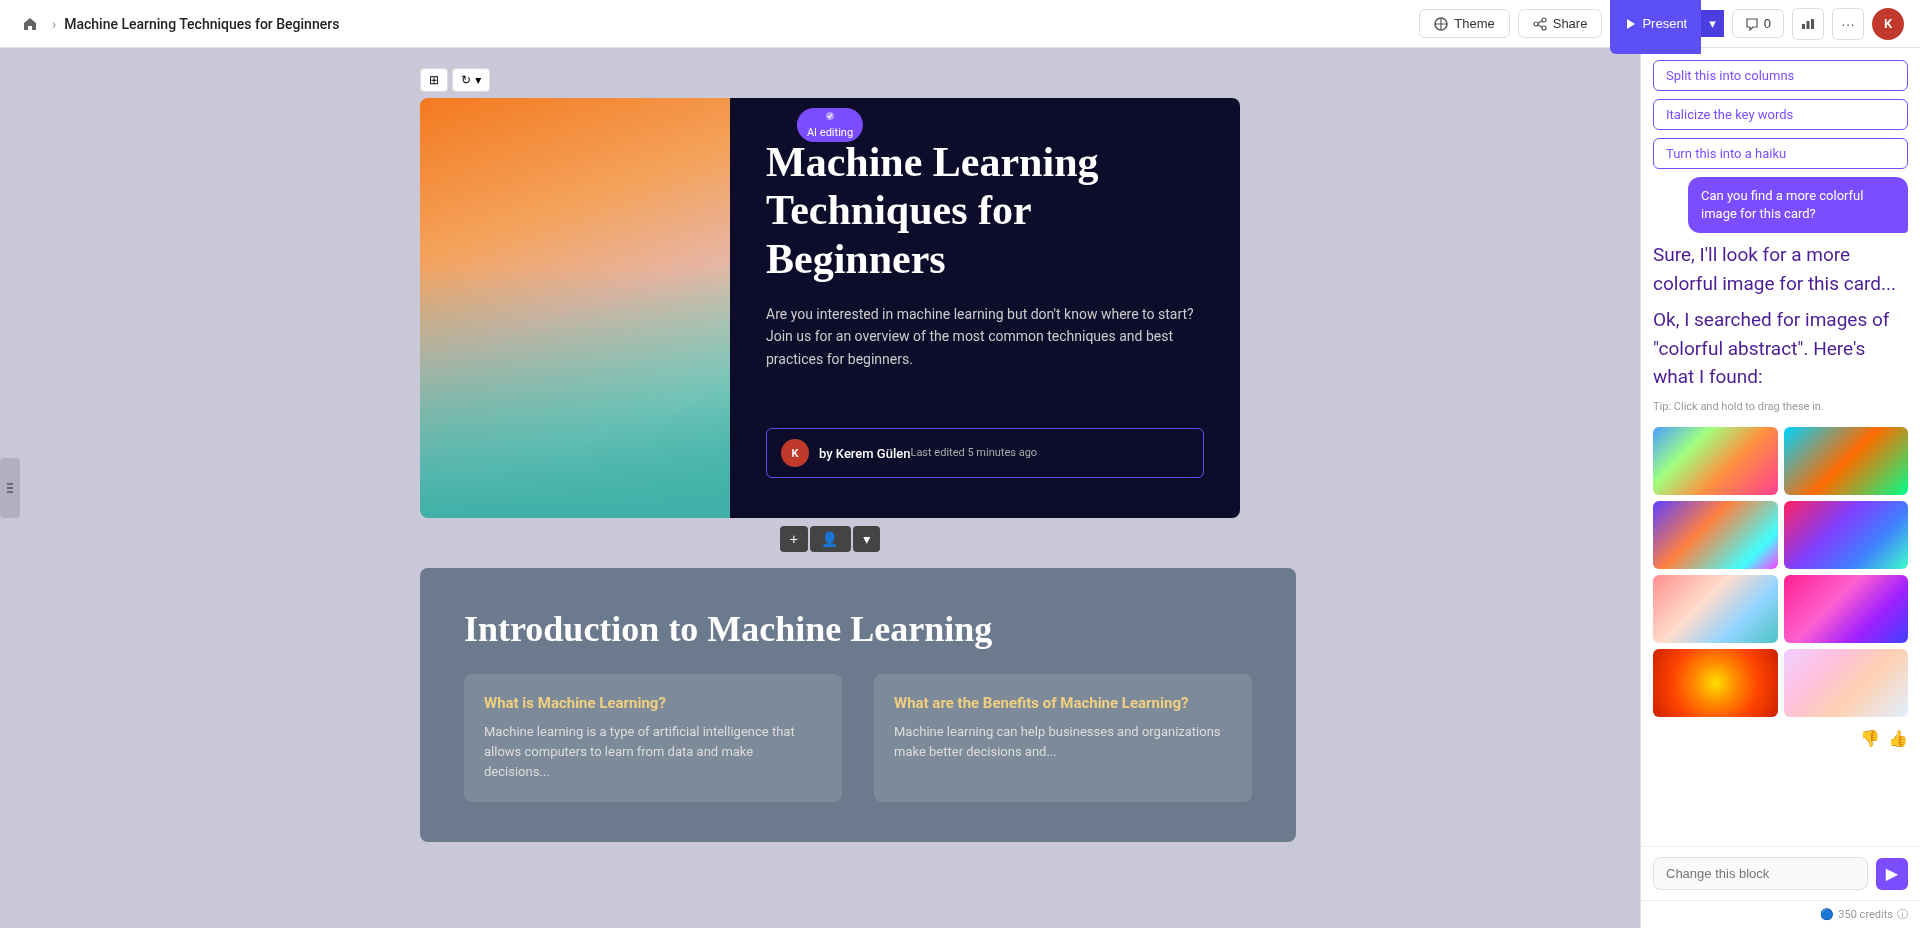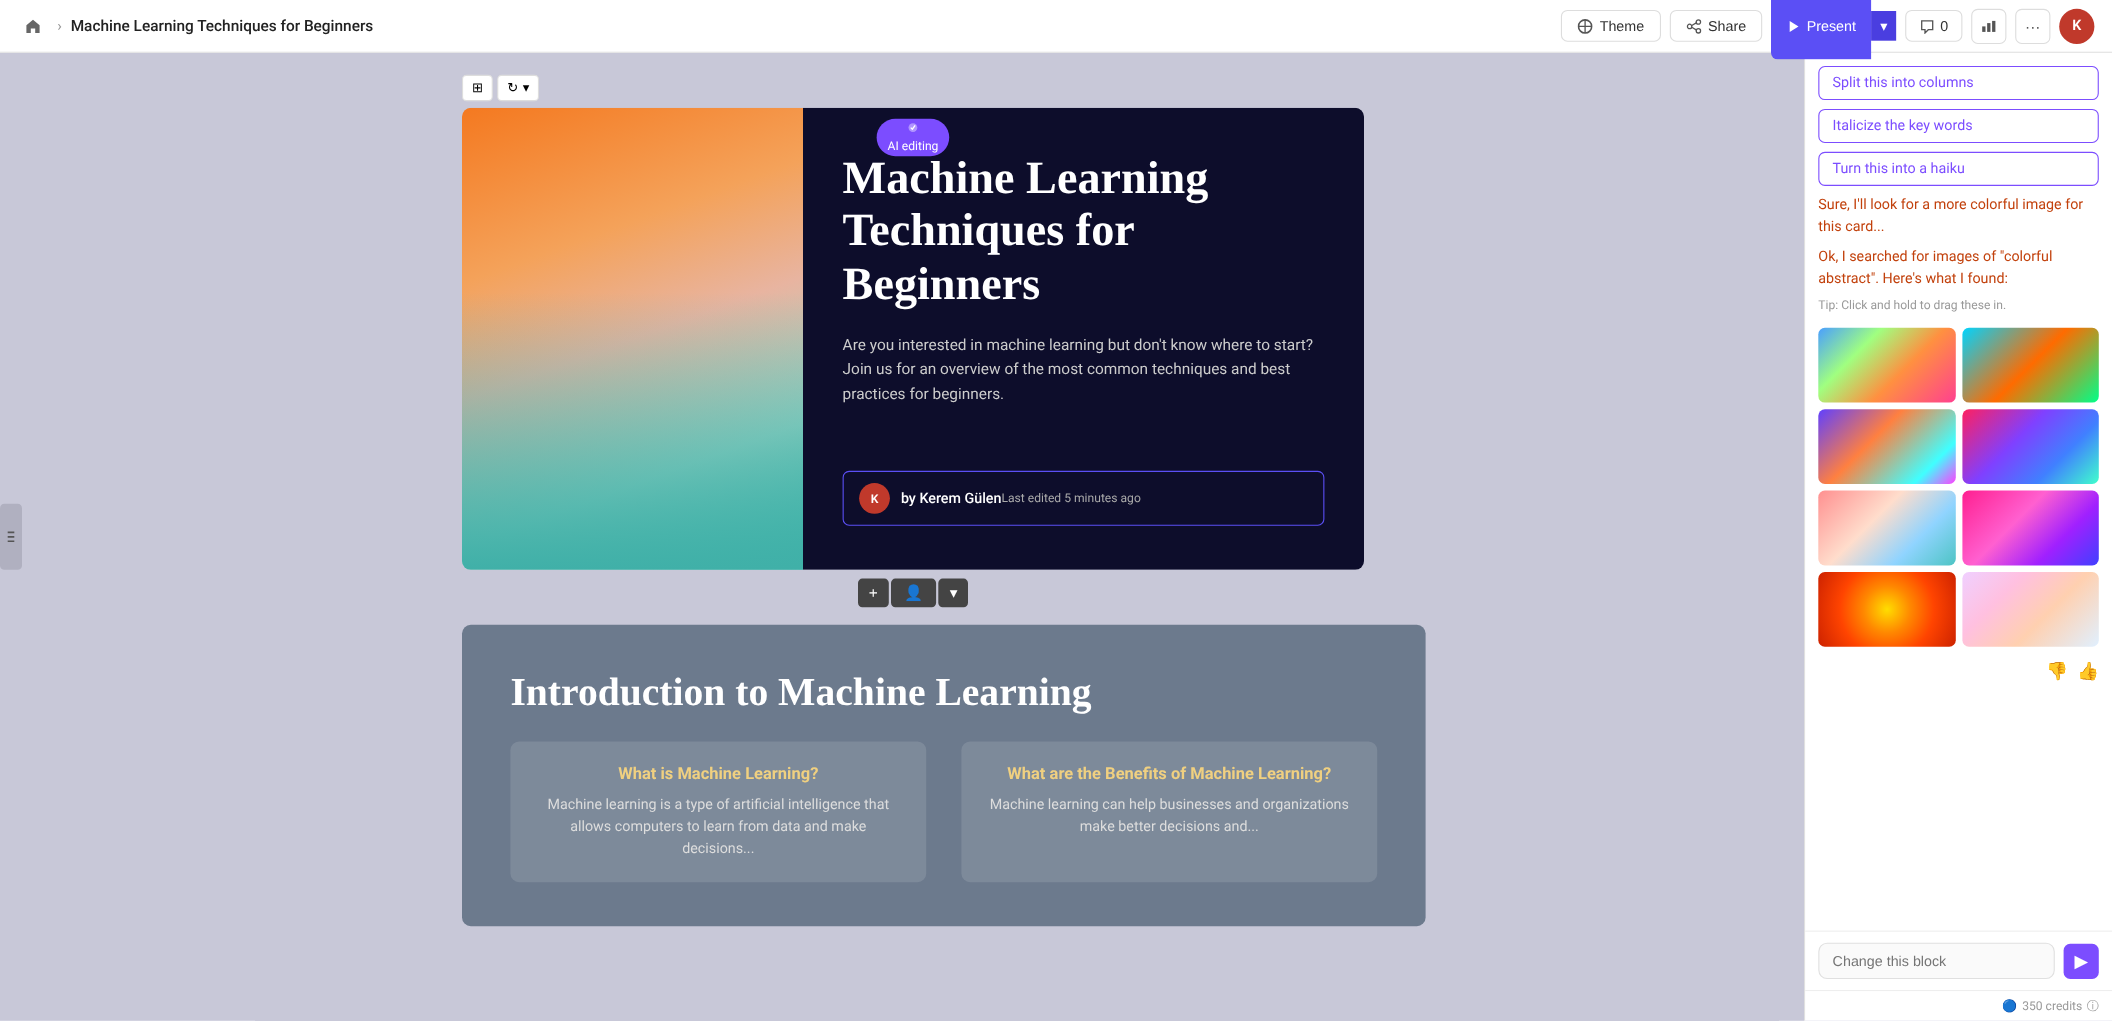--- a/index.html
+++ b/index.html
@@ -288,21 +288,20 @@
     .intro-title {
       font-size: 36px;
       font-weight: 700;
       color: #fff;
       font-family: Georgia, serif;
       margin-bottom: 24px;
     }
     .intro-cards {
       display: flex;
       gap: 32px;
-      text-align: center;
     }
     .intro-card {
       flex: 1;
       background: rgba(255,255,255,0.12);
       border-radius: 8px;
       padding: 20px;
     }
     .intro-card-title {
       font-size: 15px;
       font-weight: 700;
@@ -351,22 +350,22 @@
       color: #fff;
       border-radius: 12px 12px 4px 12px;
       padding: 10px 13px;
       font-size: 13px;
       align-self: flex-end;
       max-width: 220px;
       line-height: 1.4;
       margin-left: auto;
     }
     .chat-ai {
-      font-size: 13px;
-      color: #c2410c;
+      font-size: 19px;
+      color: #4c1d95;
       line-height: 1.5;
     }
     .chat-ai-tip {
       font-size: 11px;
       color: #999;
       margin-bottom: 6px;
     }
 
     
     .image-grid {
@@ -601,20 +600,21 @@
 
   </div>
 
   <div class="right-panel">
     <div class="right-panel-content">
 
       <div class="suggestion-chip">Split this into columns</div>
       <div class="suggestion-chip">Italicize the key words</div>
       <div class="suggestion-chip">Turn this into a haiku</div>
 
+      <div class="chat-user">Can you find a more colorful image for this card?</div>
 
       <div class="chat-ai">Sure, I'll look for a more colorful image for this card...</div>
 
       <div class="chat-ai">Ok, I searched for images of "colorful abstract". Here's what I found:</div>
 
       <div class="chat-ai-tip">Tip: Click and hold to drag these in.</div>
 
       <div class="image-grid">
         <div class="img-thumb img-1"></div>
         <div class="img-thumb img-2"></div>

